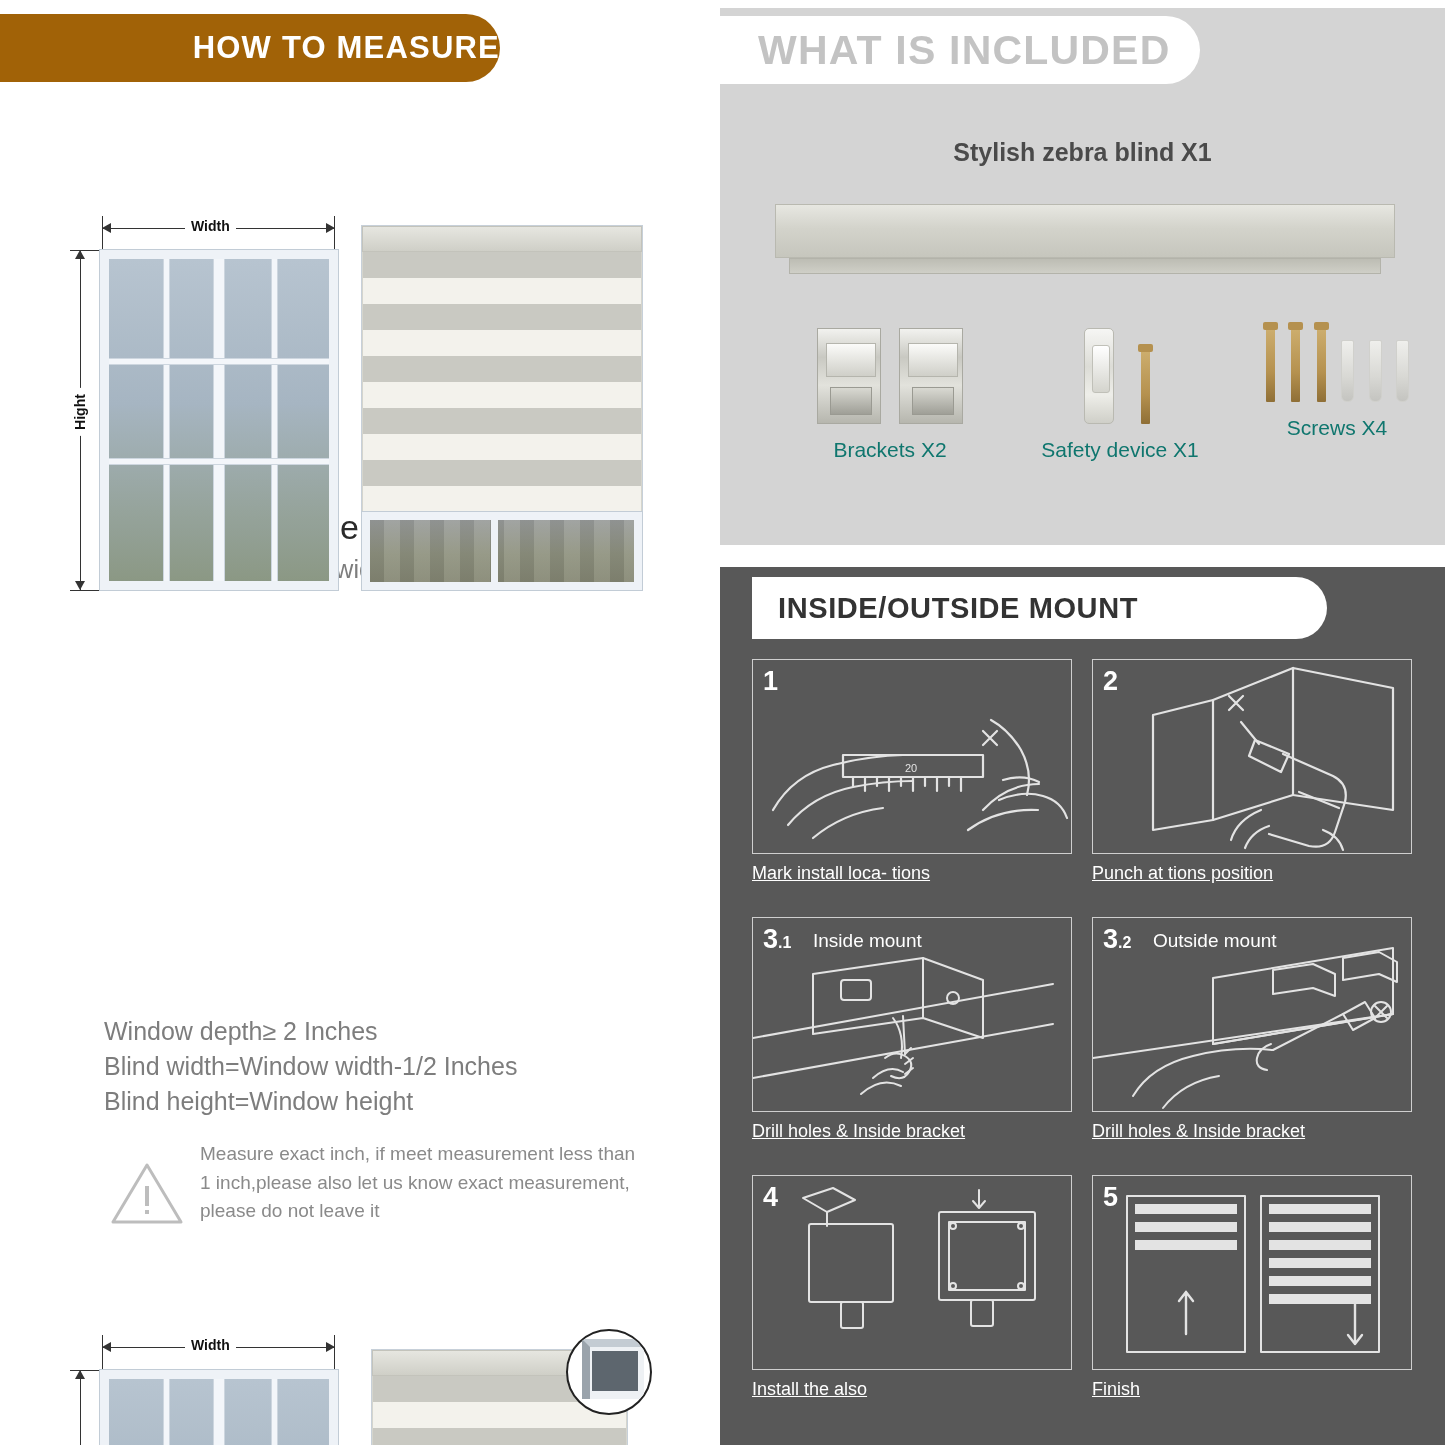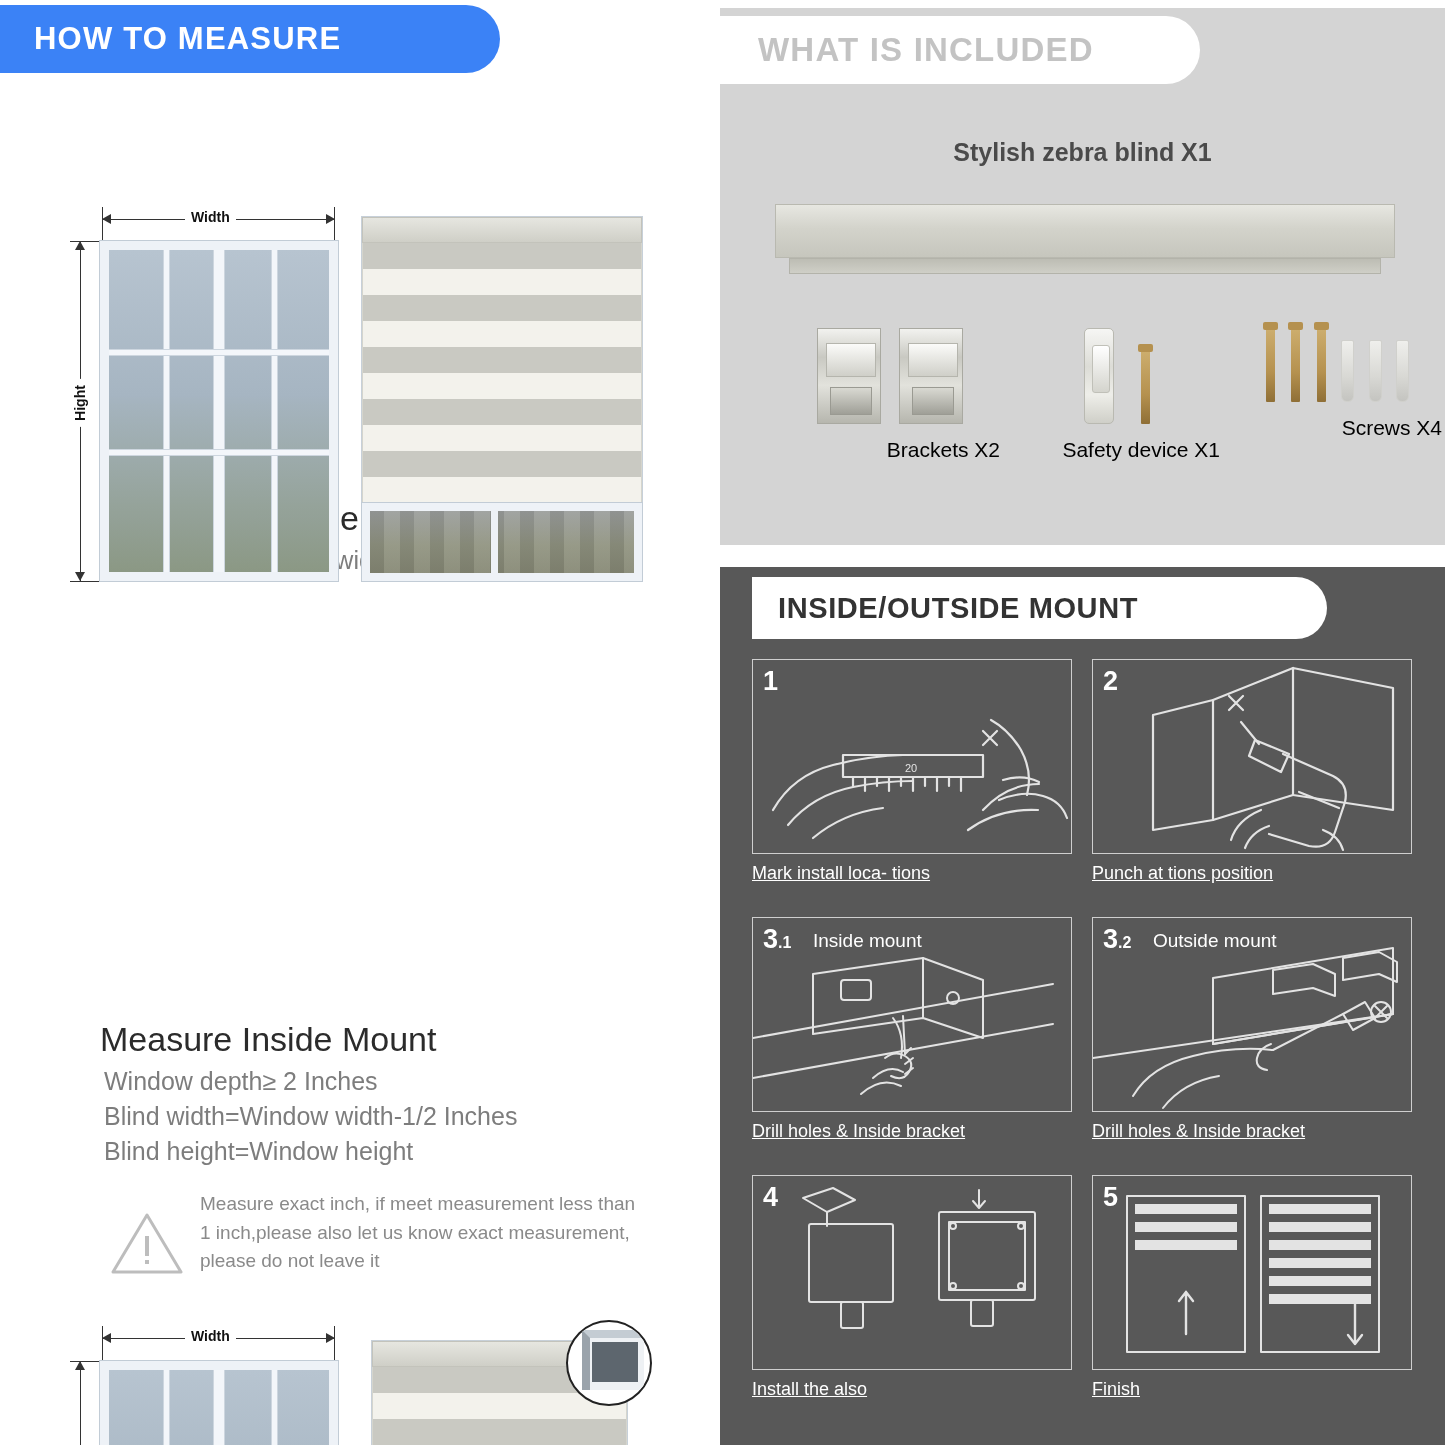--- a/index.html
+++ b/index.html
@@ -19,21 +19,21 @@
   }
   .hdr-tab {
     position:relative;
     height:68px;
     border-radius:0 34px 34px 0;
     display:flex; align-items:center;
     padding-left:34px;
     color:#ffffff;
     font-size:31px; font-weight:bold; letter-spacing:1.2px;
   }
-  .hdr-how { width:500px; background:#3b82f6; margin-top:5px; }
+  .hdr-how { width:500px; background:#a16207; margin-top:14px;justify-content:flex-end; }
 
   .diagram { position:relative; height:390px; margin:22px 0 0 0; }
   .diagram2 { position:relative; height:385px; margin:16px 0 0 0; }
 
   
   .win {
     position:absolute;
     background:#e8edf3;
     border:9px solid #eef2f7;
     box-shadow:0 0 0 1px #c2ccd6;
@@ -145,21 +145,21 @@
 
   .included-panel {
     position:absolute; left:8px; top:8px; width:725px; height:537px;
     background:#d4d4d4;
   }
   .hdr-included {
     position:absolute; left:0; top:8px;
     width:480px; height:68px;
     background:#ffffff; border-radius:0 34px 34px 0;
     display:flex; align-items:center; padding-left:38px;
-    color:#c3c3c3; font-size:33px; font-weight:bold; letter-spacing:1.2px;
+    color:#c3c3c3; font-size:41px; font-weight:bold; letter-spacing:1.2px;
   }
   .inc-title {
     position:absolute; left:0; right:0; top:130px; text-align:center;
     font-size:25px; color:#4a4a4a; font-weight:bold;
   }
   .blind-bar {
     position:absolute; left:55px; top:196px; width:620px; height:72px;
   }
   .blind-bar .bar-top {
     position:absolute; left:0; top:0; width:100%; height:54px;
@@ -167,21 +167,21 @@
     border:1px solid #b9b9b0;
   }
   .blind-bar .bar-shadow {
     position:absolute; left:14px; top:54px; width:calc(100% - 28px); height:16px;
     background:linear-gradient(180deg,#bdbdb4,#cfcfc7);
     border:1px solid #b3b3aa;
   }
 
   .parts-row { position:absolute; left:0; right:0; top:320px; height:180px; }
   .part { position:absolute; text-align:center; }
-  .part-label { font-size:21px; color:#000000; margin-top:10px;text-align:right; }
+  .part-label { font-size:21px; color:#0f766e; margin-top:10px; }
 
   .bracket {
     width:64px; height:96px; position:relative; display:inline-block;
     background:linear-gradient(180deg,#f2f2ef 0%,#c9c9c2 30%,#e2e2dc 60%,#b6b6ae 100%);
     border:1px solid #a9a9a1;
   }
   .bracket::after{
     content:""; position:absolute; left:8px; top:14px; width:48px; height:32px;
     background:linear-gradient(180deg,#fbfbf9,#cfcfc8); border:1px solid #b5b5ad;
   }
@@ -322,21 +322,20 @@
 
       </div>
 
       <div class="depth-circle" style="left:566px; top:703px;">
         <div class="corner-outer"></div>
         <div class="corner-dark"></div>
       </div>
 
     </div>
 
-    <h2 class="title-2" style="margin-top:18px;">Measure Inside Mount</h2>
     <div class="line-txt">Window depth≥ 2 Inches</div>
     <div class="line-txt">Blind width=Window width-1/2 Inches</div>
     <div class="line-txt">Blind height=Window height</div>
 
     <div class="note">
       <div class="warn-tri">
         <svg width="74" height="66" viewBox="0 0 74 66">
           <polygon points="37,5 71,62 3,62" fill="none" stroke="#bdbdbd" stroke-width="3" stroke-linejoin="round"></polygon>
           <rect x="35" y="26" width="4" height="20" fill="#bdbdbd"></rect>
           <rect x="35" y="50" width="4" height="4" fill="#bdbdbd"></rect>

